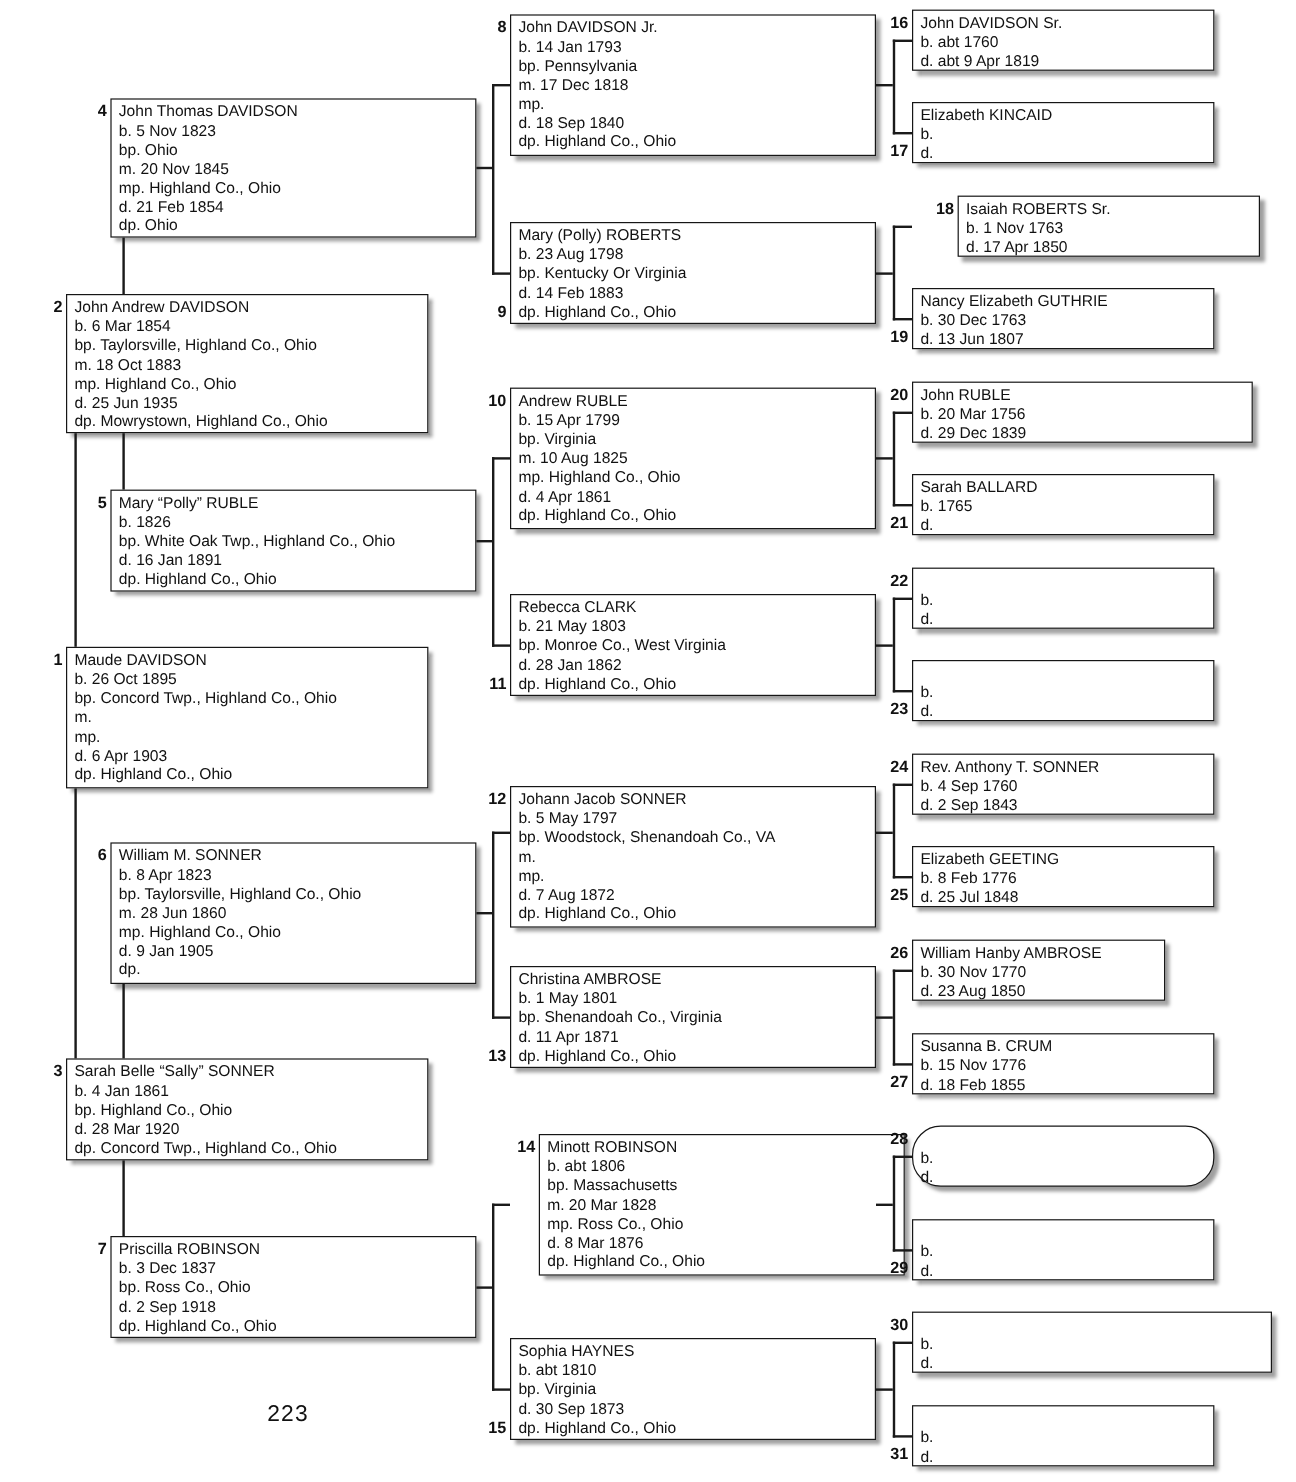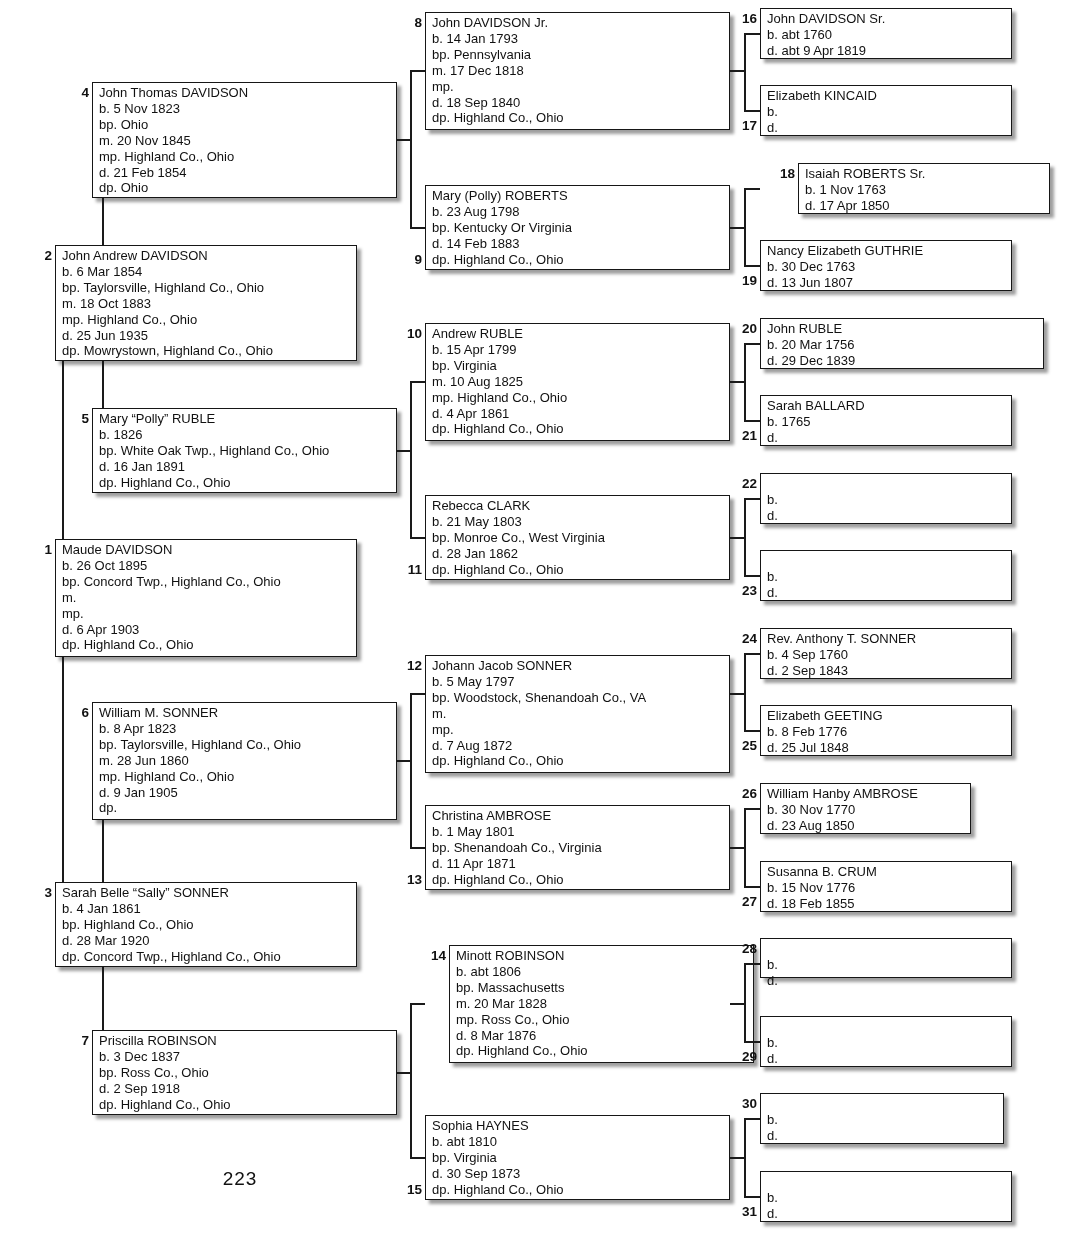--- a/index.html
+++ b/index.html
@@ -309,37 +309,37 @@
         </div>
   </div>
       <div class="pbox" style="left: 760px; top: 861px; width: 252px; height: 51px;">
     <span class="pnum bottom">27</span>
     <div class="pbody">
       <div class="pname">Susanna B. CRUM</div>
     <div class="pline">b. 15 Nov 1776</div>
           <div class="pline">d. 18 Feb 1855</div>
         </div>
   </div>
-      <div class="pbox" style="left: 760px; top: 938px; width: 252px; height: 40px;">
+      <div class="pbox" style="left: 760px; top: 938px; width: 252px; height: 51px; border-radius: 24px;">
     <span class="pnum top">28</span>
     <div class="pbody">
       <div class="pname"></div>
     <div class="pline">b.</div>
           <div class="pline">d.</div>
         </div>
   </div>
       <div class="pbox" style="left: 760px; top: 1016px; width: 252px; height: 51px;">
     <span class="pnum bottom">29</span>
     <div class="pbody">
       <div class="pname"></div>
     <div class="pline">b.</div>
           <div class="pline">d.</div>
         </div>
   </div>
-      <div class="pbox" style="left: 760px; top: 1093px; width: 244px; height: 51px;">
+      <div class="pbox" style="left: 760px; top: 1093px; width: 300px; height: 51px;">
     <span class="pnum top">30</span>
     <div class="pbody">
       <div class="pname"></div>
     <div class="pline">b.</div>
           <div class="pline">d.</div>
         </div>
   </div>
       <div class="pbox" style="left: 760px; top: 1171px; width: 252px; height: 51px;">
     <span class="pnum bottom">31</span>
     <div class="pbody">

